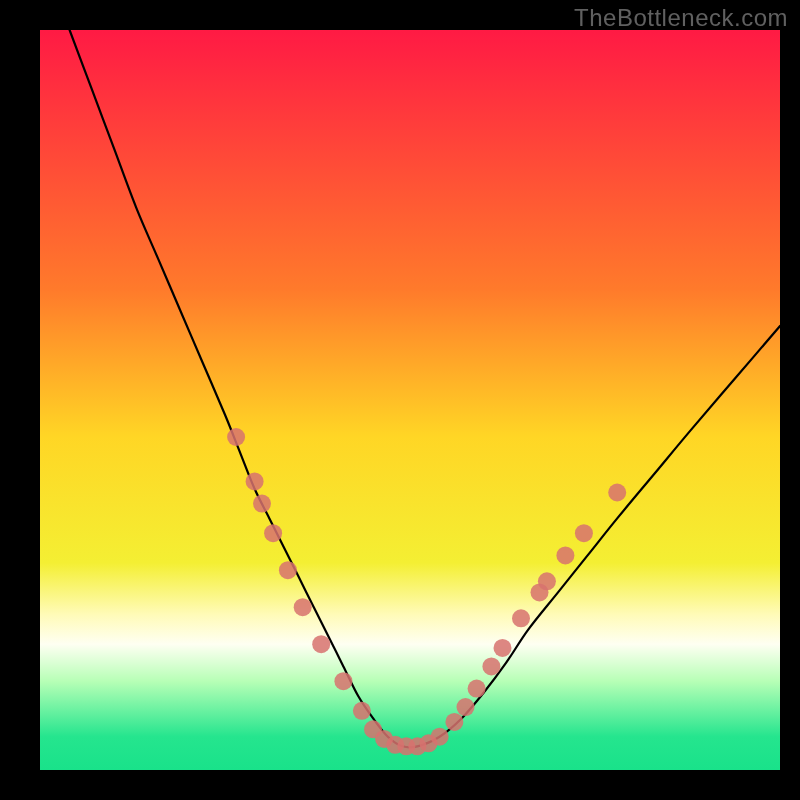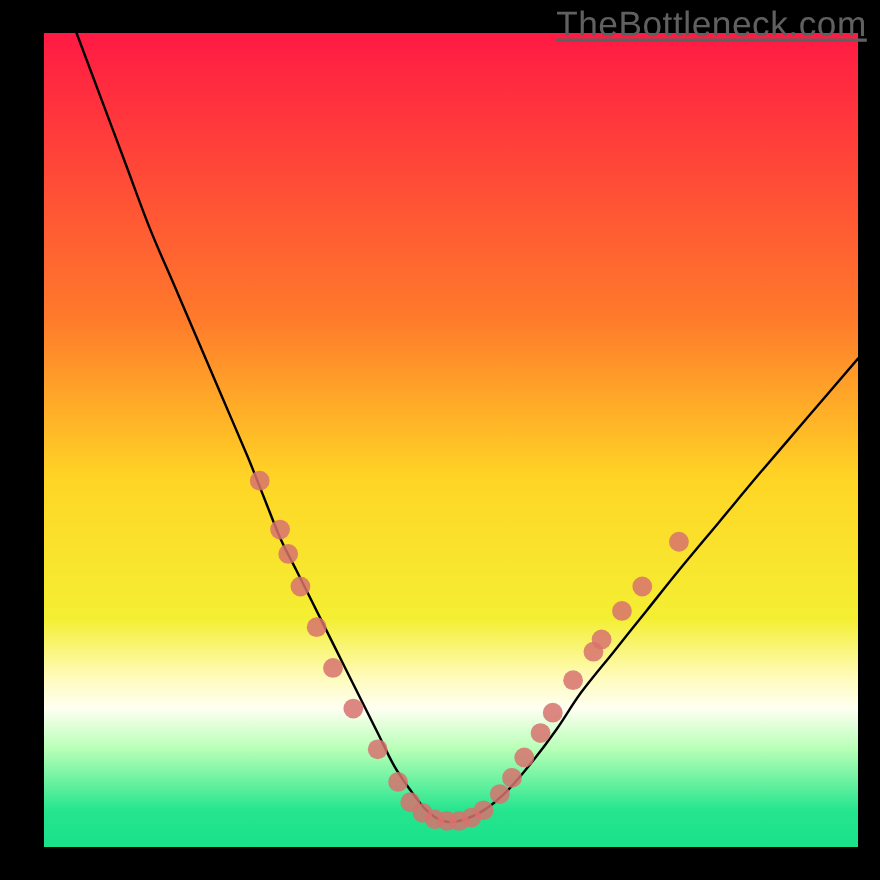--- a/index.html
+++ b/index.html
@@ -16,25 +16,24 @@
     top: 0;
     width: 800px;
     height: 800px;
     background: #000;
   }
   .watermark {
     position: absolute;
     top: 4px;
     right: 12px;
     font-family: Arial, Helvetica, sans-serif;
-    font-size: 32px;
+    font-size: 24px;
     color: #606060;
     letter-spacing: 0.5px;
     font-weight: 500;
-    text-decoration: underline;
   }
   .plot-area {
     position: absolute;
     left: 40px;
     top: 30px;
     width: 740px;
     height: 740px;
   }
   svg {
     display: block;

